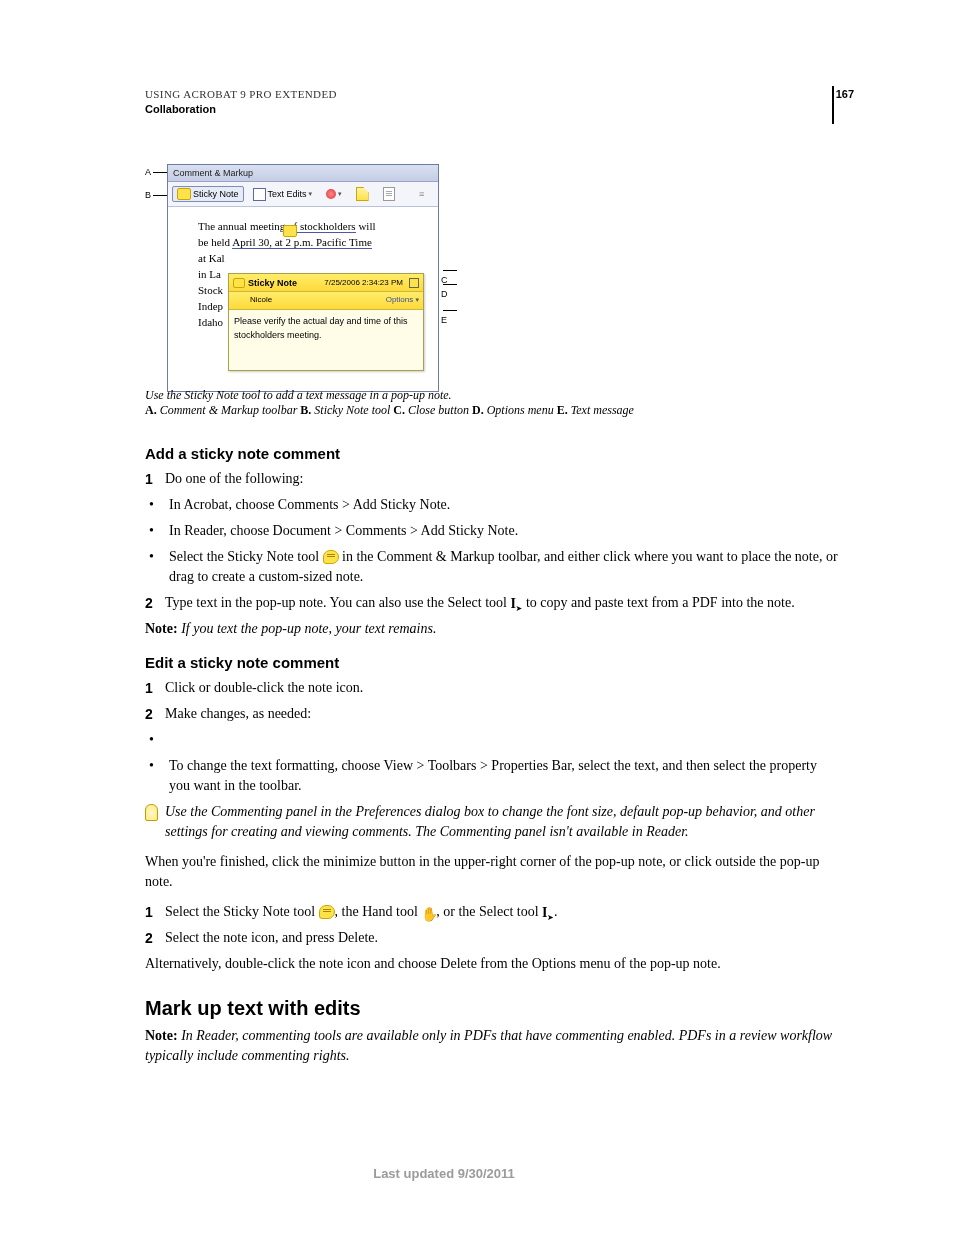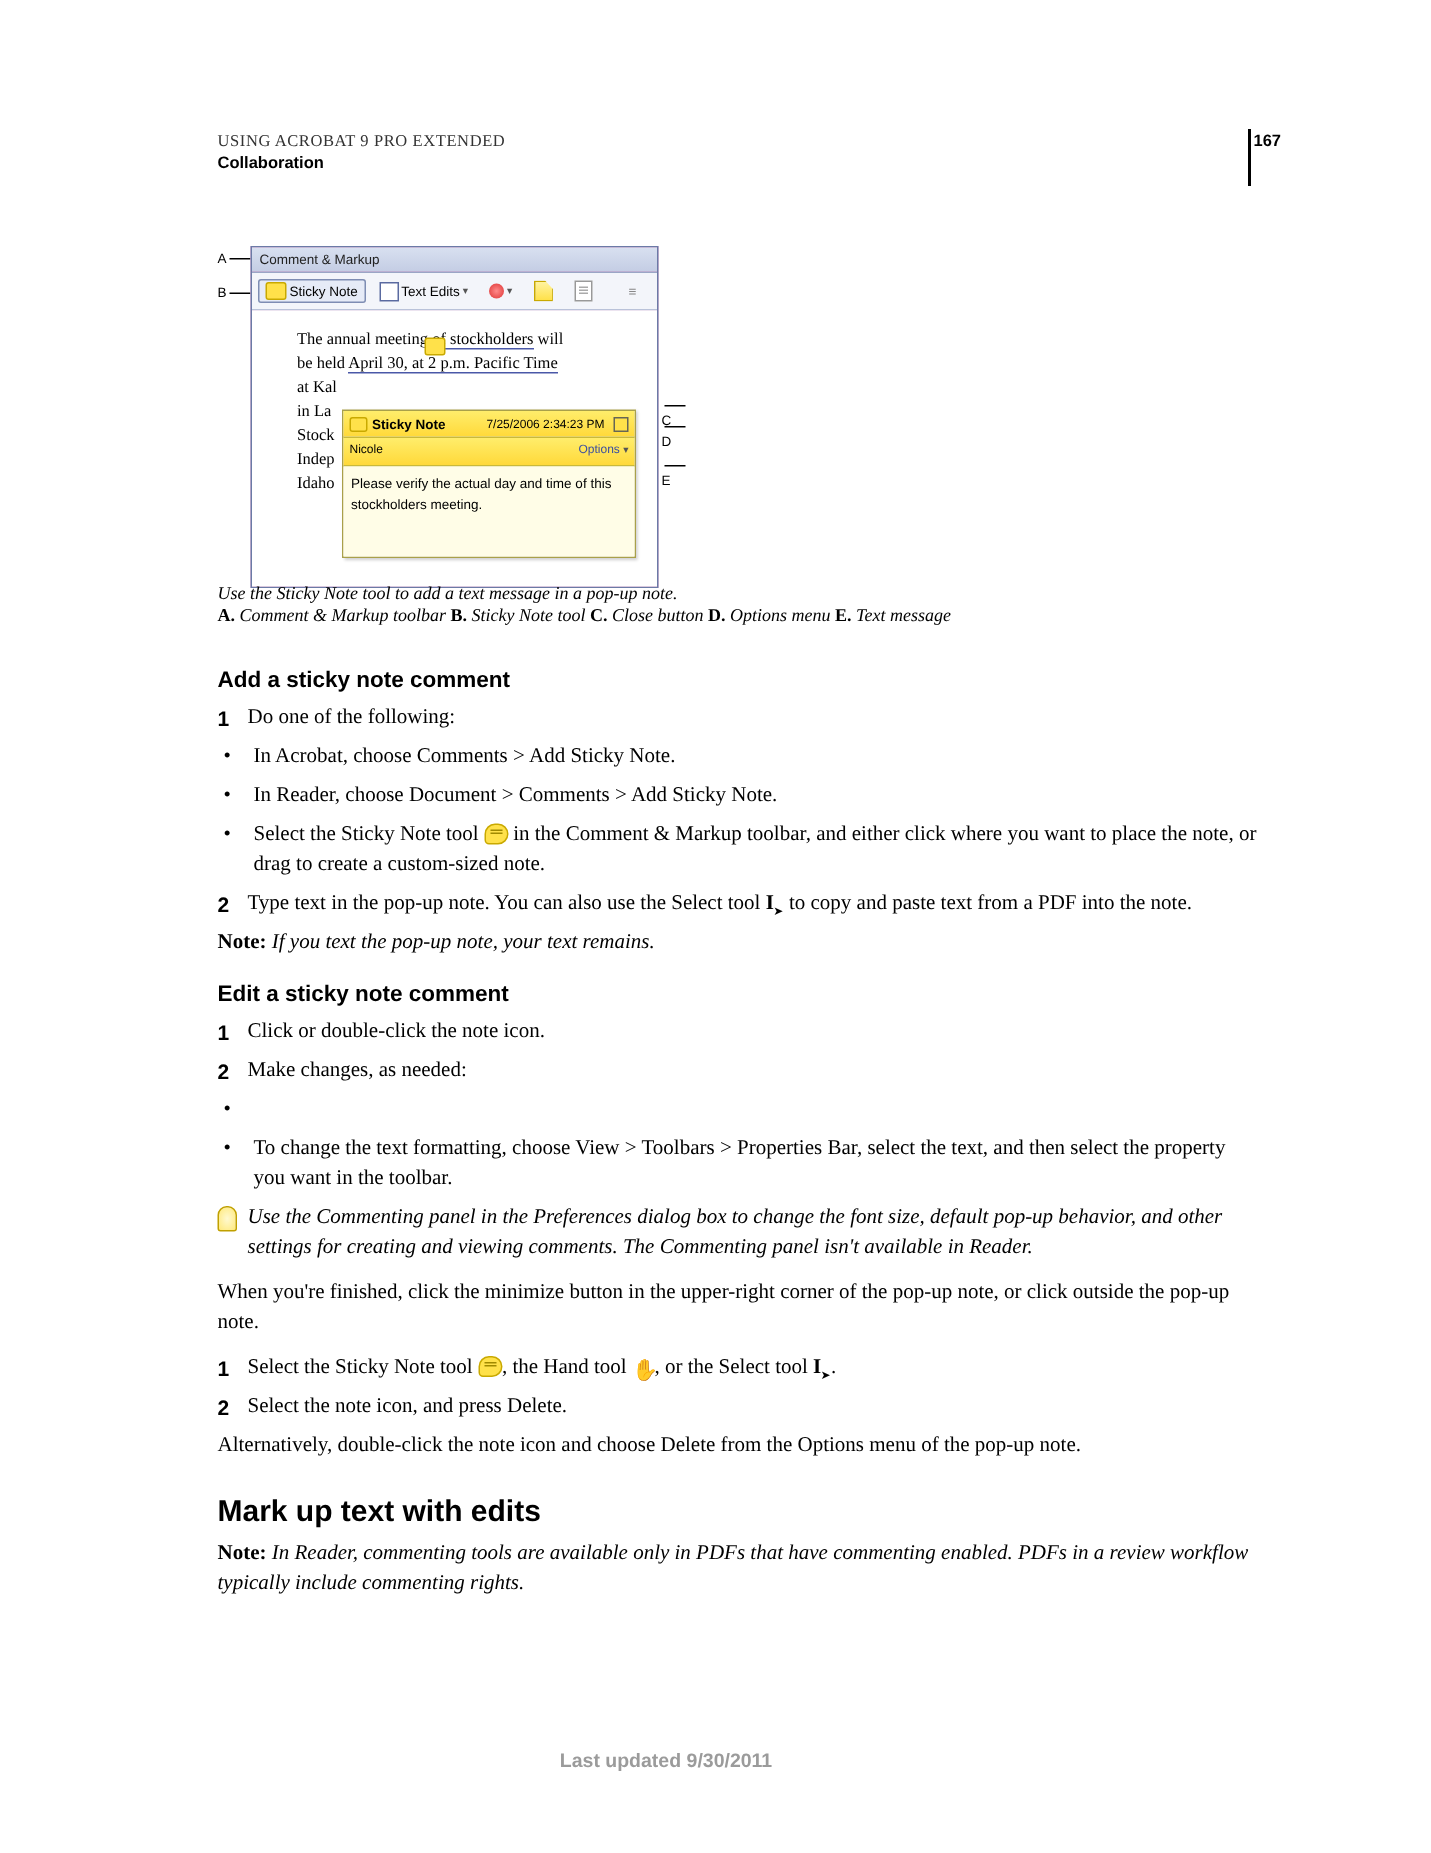--- a/index.html
+++ b/index.html
@@ -71,21 +71,21 @@
     vertical-align: middle;
     margin: 0 2px;
   }
 
   .win {
     position: absolute;
     left: 22px;
     top: 2px;
     width: 270px;
     border: 1px solid #6b7aa6;
-    background: #f9a8d4;
+    background: #7dd3fc;
     font-family: Tahoma, sans-serif;
     font-size: 9px;
   }
   .win-title {
     background: linear-gradient(#d8e0f0, #c4cde4);
     padding: 3px 5px;
     border-bottom: 1px solid #9aa6c6;
     font-size: 9px;
     color: #222;
   }
@@ -192,21 +192,21 @@
   .popup-hdr .ttl { font-weight: bold; color: #000; }
   .popup-hdr .ts { margin-left: auto; font-size: 8px; color: #000; }
   .popup-hdr .close {
     margin-left: 3px;
     width: 8px; height: 8px;
     border: 1px solid #665; background: #ffe14a;
     font-size: 8px;
   }
   .popup-sub {
     background: linear-gradient(#ffed6b,#ffd93a);
-    padding: 1px 4px 2px 4px;
+    padding: 1px 4px 2px 21px;
     display: flex;
     justify-content: space-between;
     border-bottom: 1px solid #c9b93a;
     font-size: 8px;
   }
   .opt { color: #3a4fa0; }
   .popup-body {
     padding: 4px 5px 18px 5px;
     font-size: 9px;
     color: #000;

